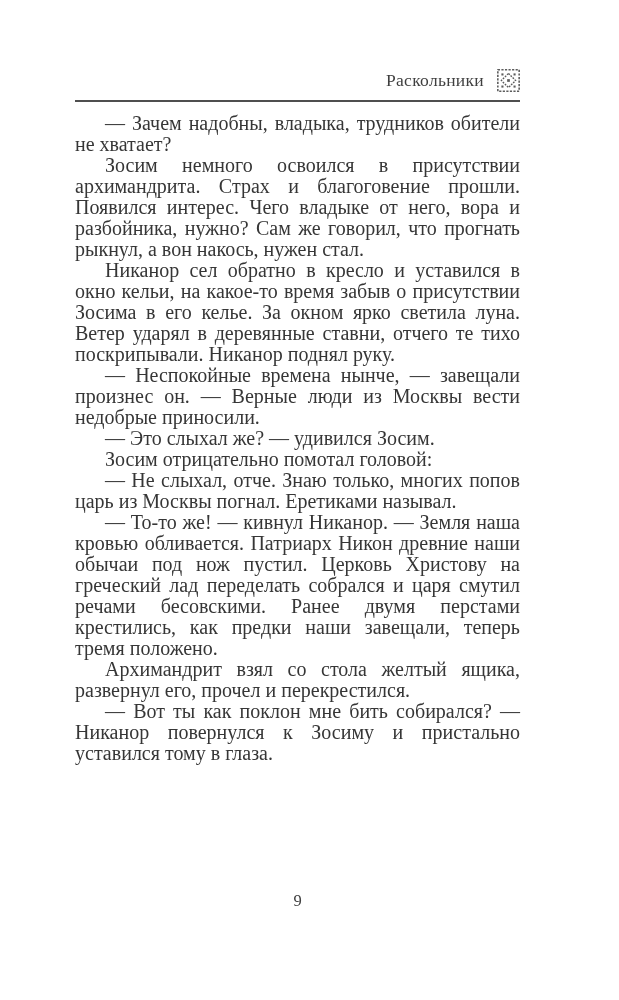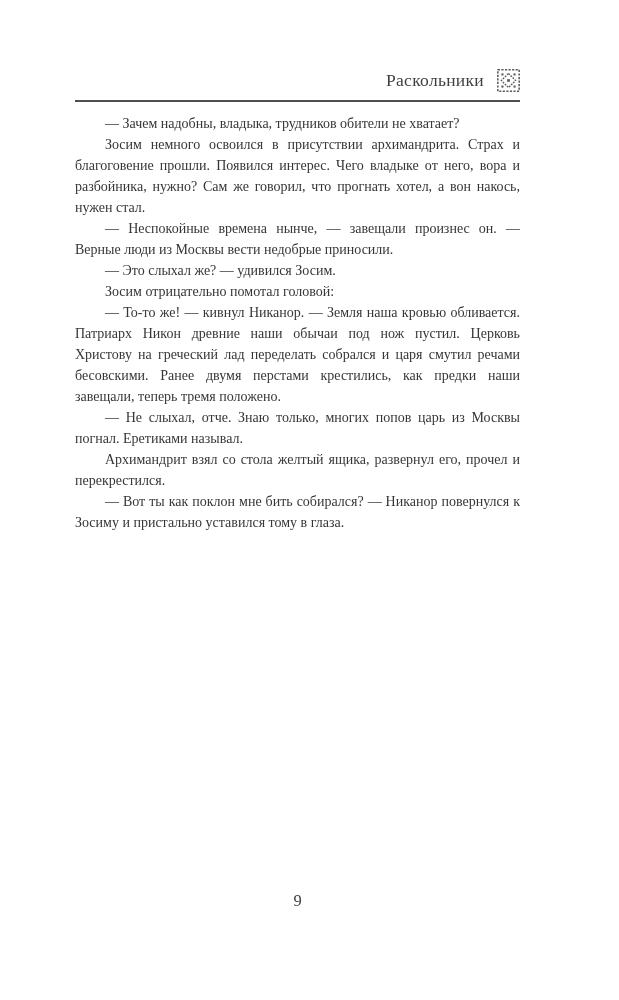--- a/index.html
+++ b/index.html
@@ -42,21 +42,21 @@
     height: 23px;
     flex: 0 0 auto;
   }
   .rule {
     height: 2px;
     background: #4f4f4f;
     margin-top: 7px;
   }
   .body-text {
     margin-top: 11px;
-    font-size: 14px;
+    font-size: 20px;
     line-height: 21px;
     text-align: justify;
     color: #363636;
   }
   .body-text p {
     margin: 0;
     padding: 0;
     text-indent: 30px;
   }
   .page-footer {
@@ -87,26 +87,27 @@
         <rect x="15.8" y="4.2" width="2" height="2" fill="#5c5c5c"></rect>
         <rect x="4.2" y="15.8" width="2" height="2" fill="#5c5c5c"></rect>
         <rect x="15.8" y="15.8" width="2" height="2" fill="#5c5c5c"></rect>
       </svg>
     </header>
 
     <div class="rule"></div>
 
     <main class="body-text">
       <p>— Зачем надобны, владыка, трудников обители не хватает?</p>
-      <p>Зосим немного освоился в присутствии архимандрита. Страх и благоговение прошли. Появился интерес. Чего владыке от него, вора и разбойника, нужно? Сам же говорил, что прогнать хотел, а вон накось, нужен стал.</p>
+      <p>Зосим немного освоился в присутствии архимандрита. Страх и благоговение прошли. Появился интерес. Чего владыке от него, вора и разбойника, нужно? Сам же говорил, что прогнать рыкнул, а вон накось, нужен стал.</p>
+      <p>Никанор сел обратно в кресло и уставился в окно кельи, на какое-то время забыв о присутствии Зосима в его келье. За окном ярко светила луна. Ветер ударял в деревянные ставни, отчего те тихо поскрипывали. Никанор поднял руку.</p>
       <p>— Неспокойные времена нынче, — завещали произнес он. — Верные люди из Москвы вести недобрые приносили.</p>
       <p>— Это слыхал же? — удивился Зосим.</p>
       <p>Зосим отрицательно помотал головой:</p>
+      <p>— Не слыхал, отче. Знаю только, многих попов царь из Москвы погнал. Еретиками называл.</p>
       <p>— То-то же! — кивнул Никанор. — Земля наша кровью обливается. Патриарх Никон древние наши обычаи под нож пустил. Церковь Христову на греческий лад переделать собрался и царя смутил речами бесовскими. Ранее двумя перстами крестились, как предки наши завещали, теперь тремя положено.</p>
-      <p>— Не слыхал, отче. Знаю только, многих попов царь из Москвы погнал. Еретиками называл.</p>
       <p>Архимандрит взял со стола желтый ящика, развернул его, прочел и перекрестился.</p>
       <p>— Вот ты как поклон мне бить собирался? — Никанор повернулся к Зосиму и пристально уставился тому в глаза.</p>
     </main>
   </div>
 
   <footer class="page-footer">
     <span class="page-number">9</span>
   </footer>
 </div>
 

